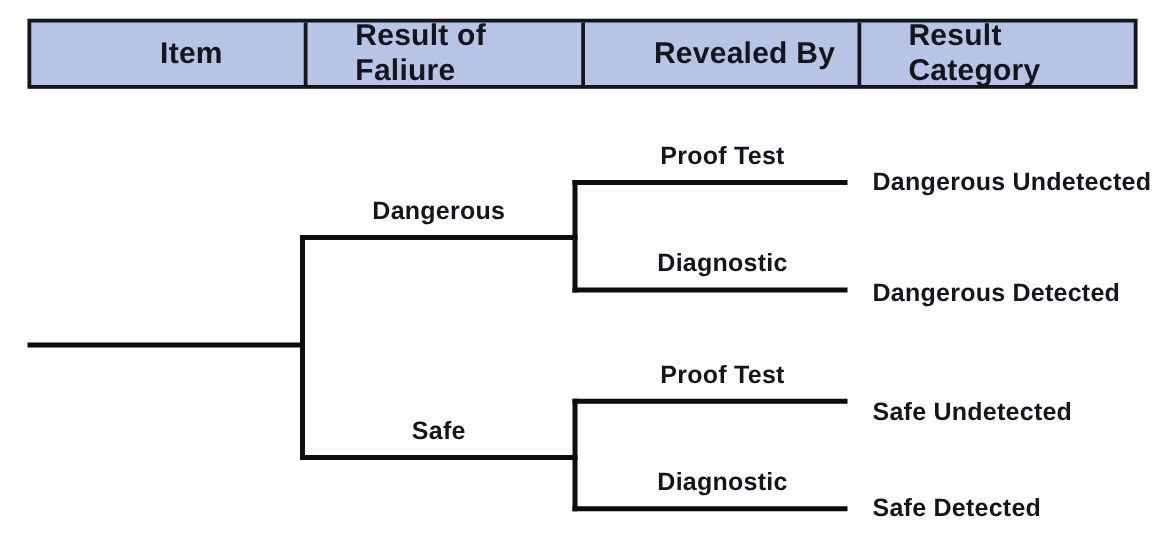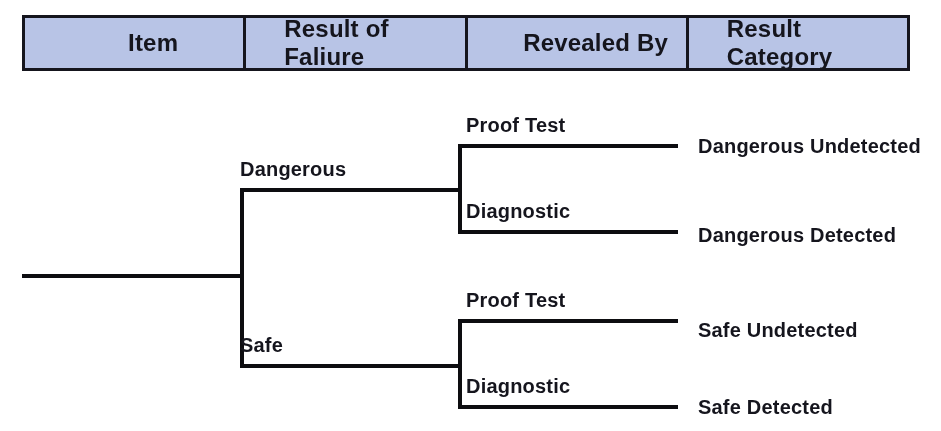--- a/index.html
+++ b/index.html
@@ -41,21 +41,21 @@
   }
   .header-cell:last-child { border-right: none; }
   .line { position: absolute; background: var(--line); }
   .label {
     position: absolute;
     font-size: 20px;
     line-height: 24px;
     white-space: nowrap;
     letter-spacing: 0.2px;
   }
-  .centered { }
+  .centered { text-align: center; }
 </style>
 </head>
 <body>
 
 <div class="diagram">
 
   <div class="header-table">
     <div class="header-cell">Item</div>
     <div class="header-cell">Result of Faliure</div>
     <div class="header-cell">Revealed By</div>

